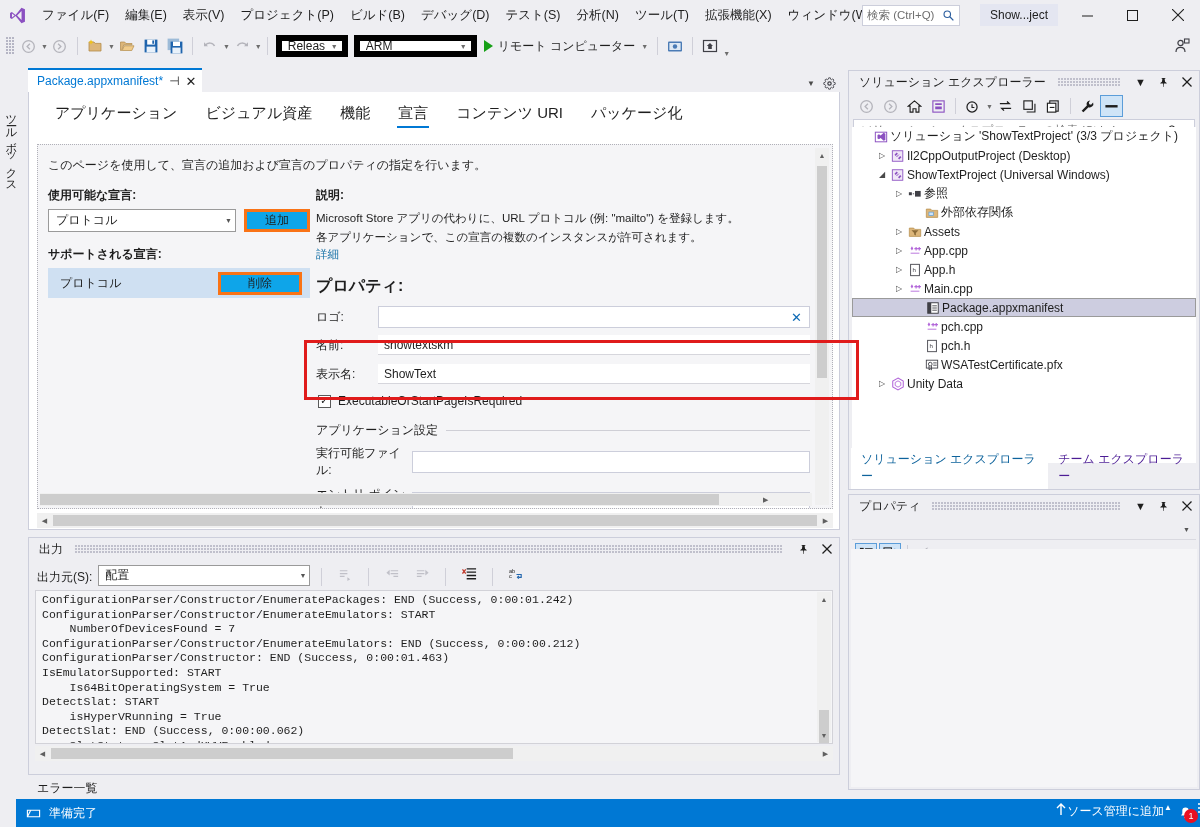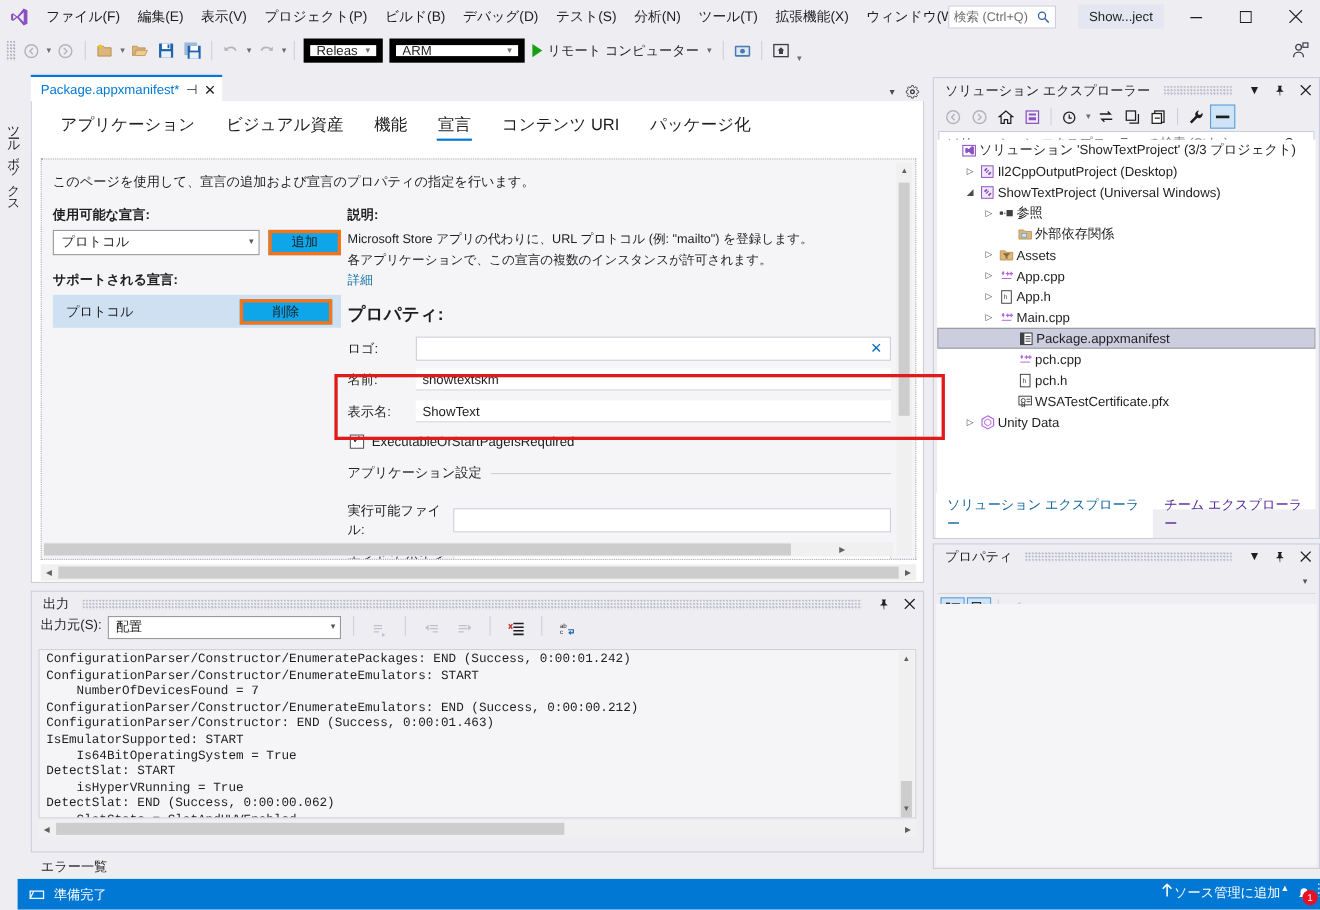--- a/index.html
+++ b/index.html
@@ -143,21 +143,21 @@
   .pinput.flat { border: none; border-bottom: 1px solid #d6d6dc; height: 20px; }
 
   .redbox {
     position: absolute; left: 276px; top: 272px; width: 555px; height: 60px;
     border: 3px solid #e01b1b; pointer-events: none; z-index: 6;
   }
 
   .cbrow { display: flex; align-items: center; gap: 7px; margin: 7px 0 0 2px; font-size: 12px; }
   .cbox { width: 13px; height: 13px; background: #fff; border: 1px solid #5a5a5a;
     display: flex; align-items: center; justify-content: center; font-size: 10px; color: #111; line-height: 1; }
-  .sect-head { display: flex; align-items: center; gap: 8px; margin: 14px 0 17px 0; font-size: 12px; }
+  .sect-head { display: flex; align-items: center; gap: 8px; margin: 14px 0 6px 0; font-size: 12px; }
   .sect-head .rule { flex: 1; height: 1px; background: #cfcfd6; }
 
   .vscroll {
     position: absolute; right: 3px; top: 3px; width: 14px; bottom: 3px; background: #f0f0f0;
   }
   .vscroll .vtrack-btn { height: 14px; display: flex; align-items: center; justify-content: center; font-size: 7px; color: #606060; }
   .vscroll .vthumb { position: absolute; left: 2px; right: 2px; top: 18px; height: 212px; background: #cdcdcd; }
   .hscroll-doc {
     position: absolute; left: 8px; right: 6px; bottom: 1px; height: 15px; background: #f0f0f0;
     display: flex; align-items: center;
@@ -179,21 +179,21 @@
   }
   .panel-caption {
     height: 22px; display: flex; align-items: center; padding: 0 4px 0 10px;
     font-size: 12px; color: #1e1e1e; gap: 6px;
   }
   .panel-caption .title { white-space: nowrap; }
   .panel-caption .dots { flex: 1; height: 9px;
     background-image: radial-gradient(circle at 1px 1px, #c0c0cc 1px, transparent 1px);
     background-size: 3px 3px; margin: 0 6px; }
   .cap-btn { width: 17px; height: 17px; display: flex; align-items: center; justify-content: center; font-size: 11px; color: #1e1e1e; }
-  .out-toolbar { height: 26px; display: flex; align-items: flex-start; padding-left: 8px; gap: 6px; }
+  .out-toolbar { height: 26px; display: flex; align-items: flex-end; padding-left: 8px; gap: 6px; }
   .out-toolbar .ot-label { font-size: 12px; }
   .out-combo {
     width: 212px; height: 21px; background: #fff; border: 1px solid #9a9a9a;
     display: flex; align-items: center; padding: 0 3px 0 6px; font-size: 12px;
   }
   .out-combo .ocl { flex: 1; }
   .out-combo .oca { font-size: 7px; color: #555; }
   .out-console {
     position: absolute; left: 6px; top: 52px; right: 6px; bottom: 30px;
     background: #f5f5f7; border: 1px solid #d2d2d8; overflow: hidden;

